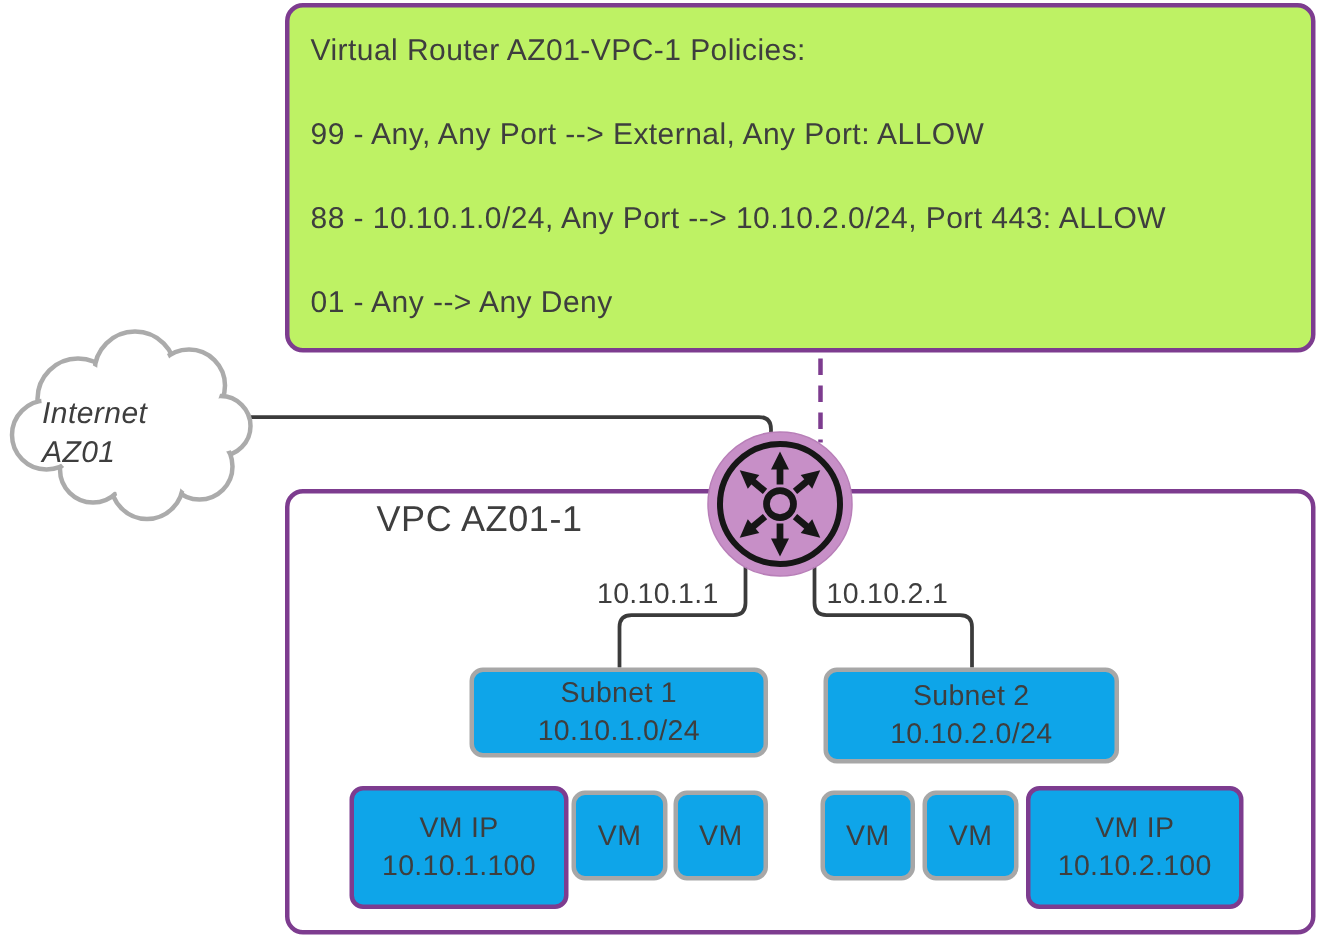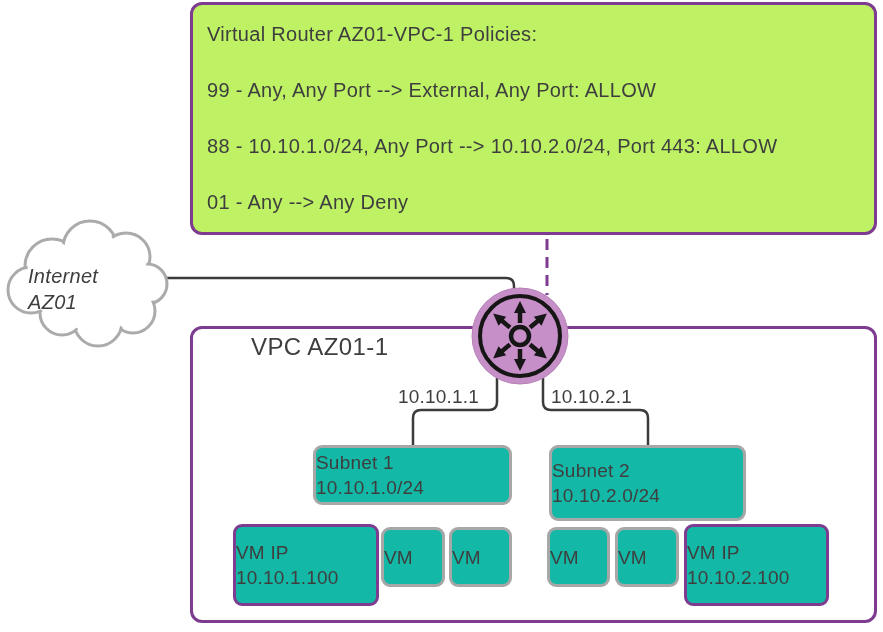--- a/index.html
+++ b/index.html
@@ -32,28 +32,28 @@
   }
   .vpc-label{left:203px;top:333px;font-size:24px;letter-spacing:.4px;z-index:3;margin-left:48px;}
 
   
   .iface{font-size:19px;letter-spacing:.2px;z-index:3;white-space:nowrap;}
   .iface-1{left:398px;top:386px;width:90px;}
   .iface-2{left:551px;top:386px;width:95px;text-align:left;}
 
   
   .node{
-    display:flex;flex-direction:column;align-items:flex-start;justify-content:center;
-    background:#14b8a6;text-align:center;font-size:19px;line-height:25px;
+    display:flex;flex-direction:column;align-items:center;justify-content:center;
+    background:#0ea5e9;text-align:center;font-size:19px;line-height:25px;
     letter-spacing:.2px;z-index:3;white-space:nowrap;
   }
   .gray-border{border:3px solid #a7a7a7;border-radius:9px;}
   .purple-border{border:3.5px solid #7d3c8f;border-radius:9px;}
   .subnet-1{left:313px;top:445px;width:199px;height:60px;}
-  .subnet-2{left:549px;top:445px;width:197px;height:76px;}
+  .subnet-2{left:549px;top:445px;width:197px;height:64px;}
   .vmip-1{left:233px;top:524px;width:146px;height:82px;}
   .vmip-2{left:684px;top:524px;width:145px;height:82px;}
   .vm-a{left:381px;top:527px;width:64px;height:60px;}
   .vm-b{left:449px;top:527px;width:63px;height:60px;}
   .vm-c{left:547px;top:527px;width:63px;height:60px;}
   .vm-d{left:615px;top:527px;width:64px;height:60px;}
 
   .router-svg{position:absolute;left:468px;top:284px;width:104px;height:104px;z-index:4;}
 </style>
 </head>

